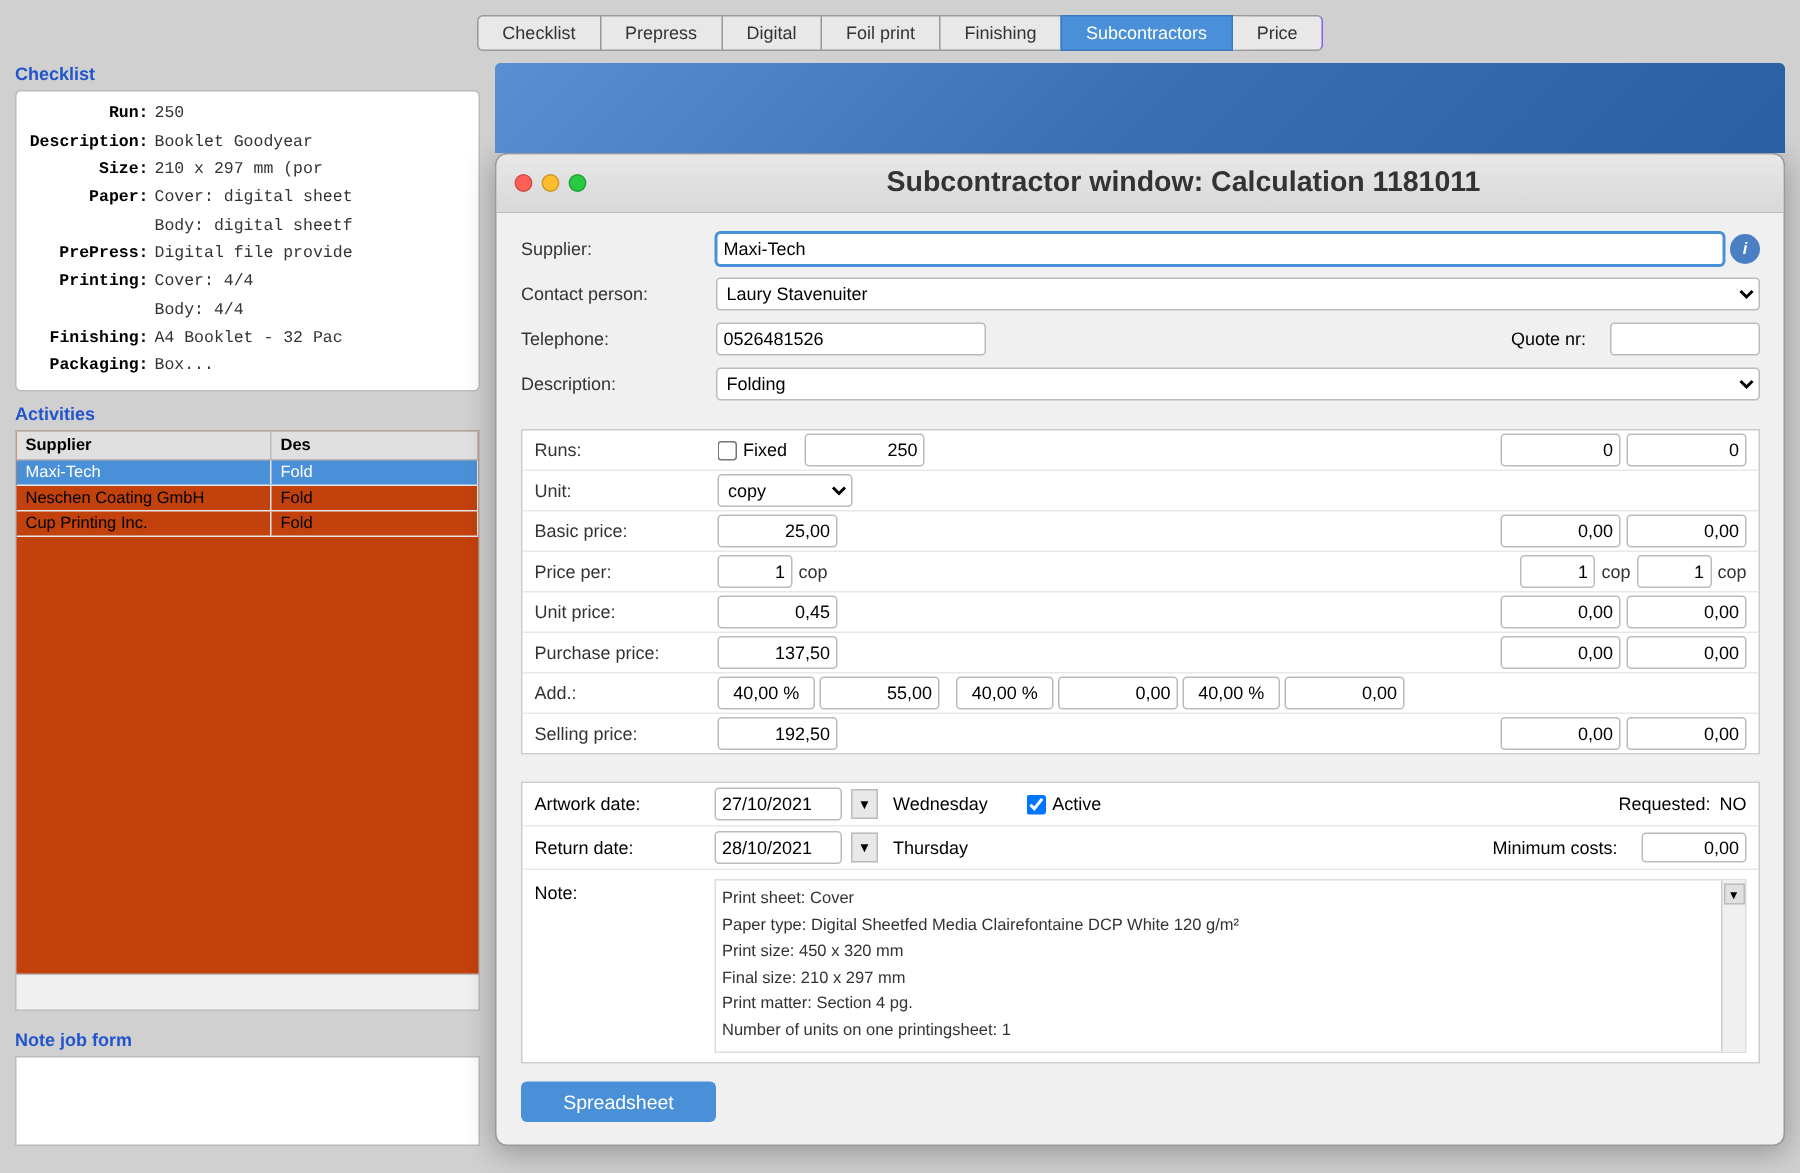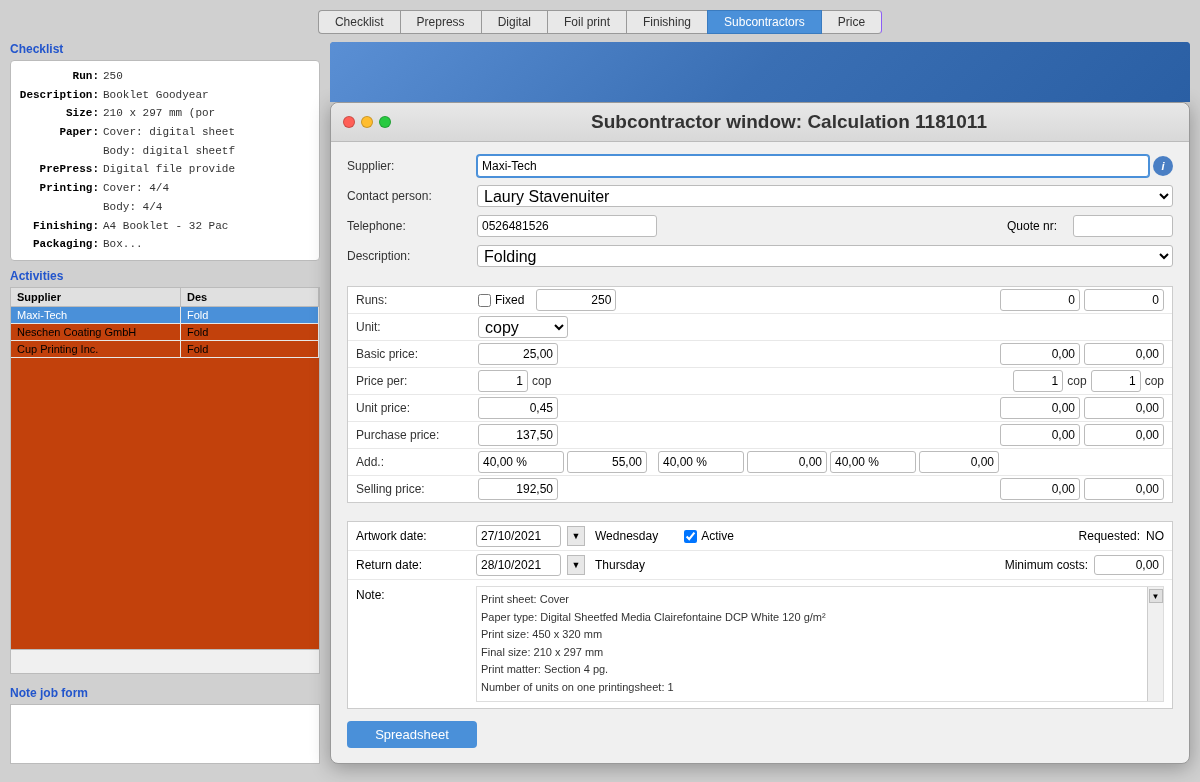--- a/index.html
+++ b/index.html
@@ -257,21 +257,21 @@
     }
     .input-highlighted {
       border-color: #4a90d9 !important;
       box-shadow: 0 0 0 1px #4a90d9;
     }
 
     select {
       height: 22px;
       border: 1px solid #bbb;
       border-radius: 3px;
-      font-size: 16px;
+      font-size: 12px;
       background: white;
       padding: 0 2px;
     }
 
     .info-btn {
       width: 20px;
       height: 20px;
       border-radius: 50%;
       background: #4a7fc4;
       color: white;
@@ -328,24 +328,24 @@
     .num-input {
       height: 20px;
       width: 80px;
       border: 1px solid #bbb;
       text-align: right;
       font-size: 12px;
       padding: 1px 4px;
       background: white;
     }
     .pct-input {
-      width: 86px;
+      width: 65px;
       height: 20px;
       border: 1px solid #bbb;
-      text-align: left;
+      text-align: center;
       font-size: 12px;
       padding: 1px 4px;
       background: white;
     }
     .unit-label {
       font-size: 12px;
       color: #333;
       white-space: nowrap;
     }
     .checkbox-wrapper {
@@ -416,21 +416,21 @@
       display: flex;
       align-items: center;
       gap: 6px;
       margin-left: auto;
     }
     .req-label { font-size: 12px; font-weight: 500; }
     .req-value { font-size: 12px; }
     .min-costs-section {
       display: flex;
       align-items: center;
-      gap: 6px;
+      gap: 16px;
       margin-left: auto;
     }
     .note-text {
       flex: 1;
       font-size: 11px;
       line-height: 1.6;
       color: #333;
       padding: 4px;
     }
     .note-scrollbar {

